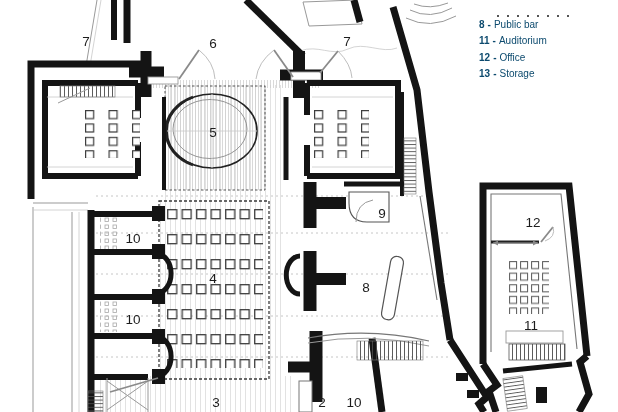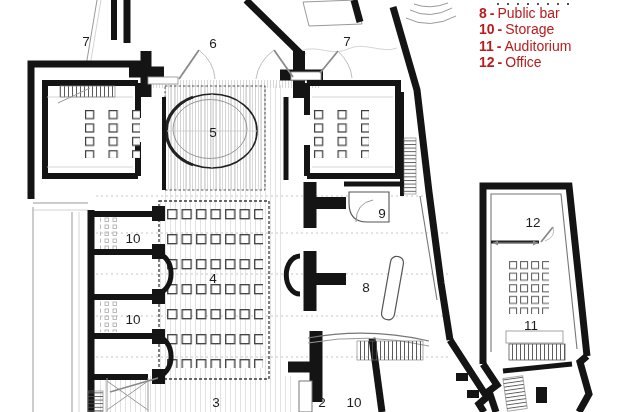--- a/index.html
+++ b/index.html
@@ -22,22 +22,22 @@
   .mid{stroke:#777;stroke-width:1.1;fill:none}
   .door{stroke:#8a8a8a;stroke-width:1.8;fill:none}
   .swing{stroke:#b5b5b5;stroke-width:.9;fill:none}
   .guide{stroke:#c6c6c6;stroke-width:1;fill:none;stroke-dasharray:2 3}
   .torn{fill:none;stroke:#3a3a3a;stroke-width:1.3;stroke-dasharray:3 2}
   .torn2{fill:none;stroke:#555;stroke-width:1;stroke-dasharray:2.5 2}
   .roomlabel{font-family:"Liberation Sans","DejaVu Sans",sans-serif;font-size:13.5px;fill:#1c1c1c;text-anchor:middle}
   .white{fill:#fff}
 
   
-  .legend{position:absolute;left:479px;top:5px;width:138px;color:#b91c1c;
-          font-size:14px;line-height:16.45px;white-space:nowrap;}
+  .legend{position:absolute;left:479px;top:17px;width:138px;color:#0c4a6e;
+          font-size:10px;line-height:16.45px;white-space:nowrap;}
   .legend .num{font-weight:bold}
   .legend .sep{margin:0 3px;font-weight:bold}
   .legend-crop{position:absolute;left:18px;top:-2px;width:74px;height:2px;
     background:repeating-linear-gradient(90deg,#555 0 2px,transparent 2px 10px);}
   .legend-row{height:16.45px}
 </style>
 </head>
 <body>
 
 <div class="stage">
@@ -252,18 +252,18 @@
     <rect x="509" y="344" width="56" height="16" fill="url(#vstep)" stroke="#555" stroke-width="0.8"></rect>
     <rect x="505" y="377" width="20" height="33" fill="url(#hstep)" stroke="#777" stroke-width="0.6" transform="rotate(-8 515 393)"></rect>
     <text x="533" y="227" class="roomlabel">12</text>
     <text x="531" y="330" class="roomlabel">11</text>
   </g>
 </svg>
 
 <div class="legend">
   <div class="legend-crop"></div>
   <div class="legend-row"><span class="num">8</span><span class="sep">-</span><span class="lbl">Public bar</span></div>
-  <div class="legend-row"><span class="num">10</span><span class="sep">-</span><span class="lbl">Storage</span></div>
   <div class="legend-row"><span class="num">11</span><span class="sep">-</span><span class="lbl">Auditorium</span></div>
   <div class="legend-row"><span class="num">12</span><span class="sep">-</span><span class="lbl">Office</span></div>
+  <div class="legend-row"><span class="num">13</span><span class="sep">-</span><span class="lbl">Storage</span></div>
 </div>
 
 </div>
 
 </body></html>

